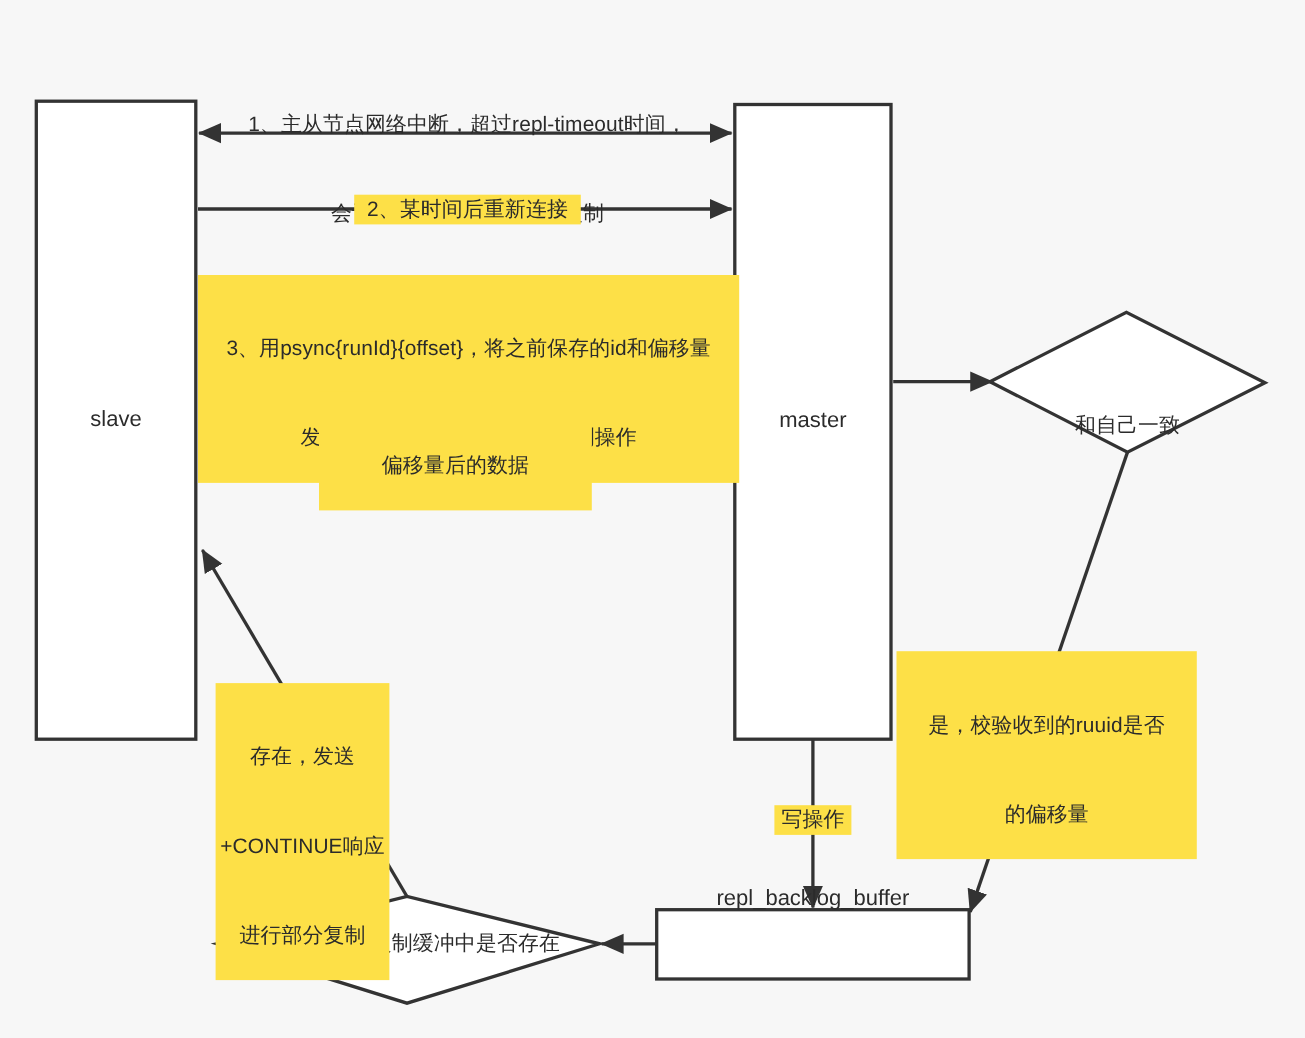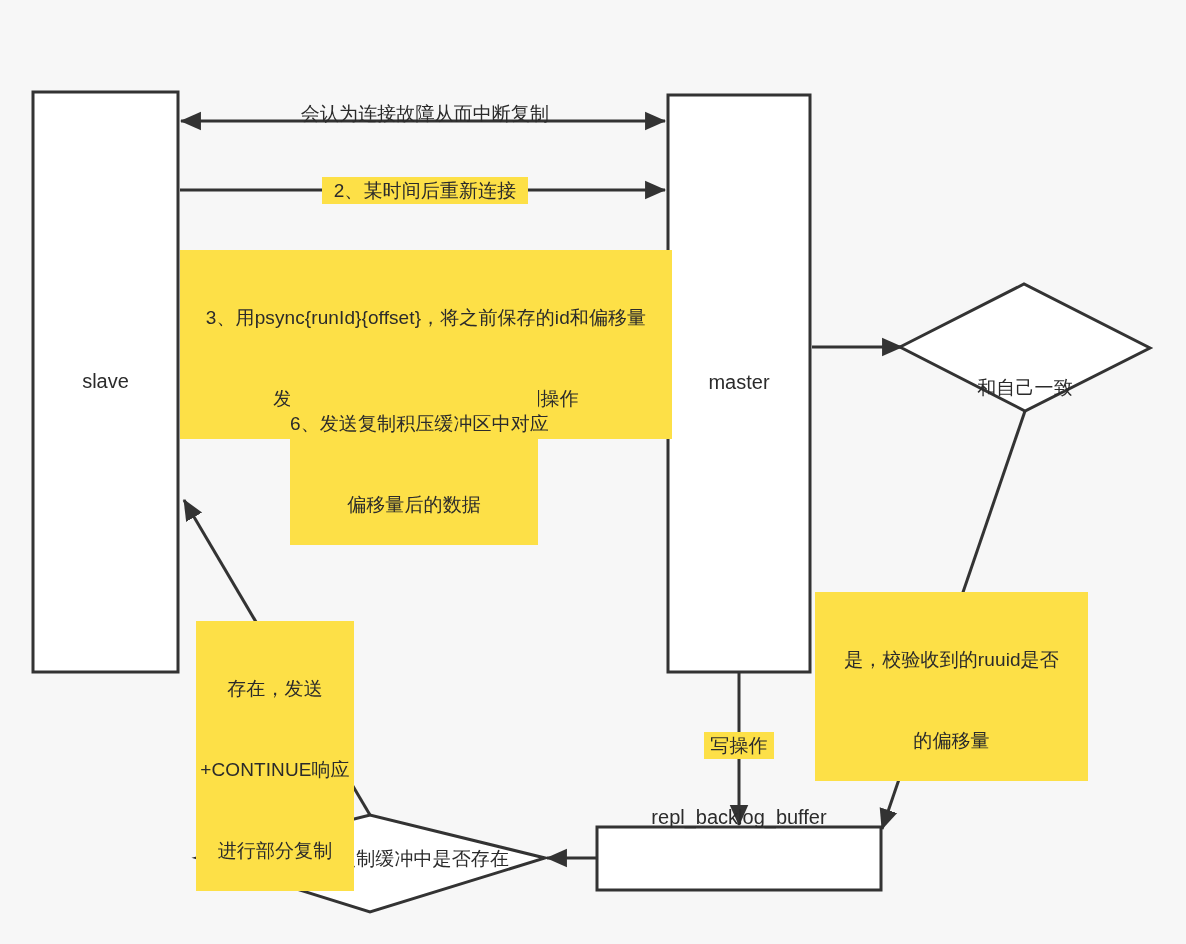--- a/index.html
+++ b/index.html
@@ -74,32 +74,32 @@
 <div class="nodelbl" style="left:668px;top:371px;width:142px;">master</div>
 <div class="nodelbl" style="left:597px;top:806px;width:284px;">repl_backlog_buffer</div>
 
 <div class="lbl nobg" style="left:890px;top:320px;width:270px;">
   <div>和自己一致</div>
 </div>
 
 <div class="lbl nobg" style="left:190px;top:845px;width:360px;">5、偏移量在复制缓冲中是否存在</div>
 
 <div class="lbl nobg" style="left:180px;top:46px;width:490px;">
+  <div>1、主从节点网络中断，超过repl-timeout时间，</div>
   <div>会认为连接故障从而中断复制</div>
 </div>
 
 <div class="lbl" style="left:322px;top:177px;width:206px;">2、某时间后重新连接</div>
 
 <div class="lbl" style="left:180px;top:250px;width:492px;">
   <div>3、用psync{runId}{offset}，将之前保存的id和偏移量</div>
   <div>发送给主节点请求进行部分复制操作</div>
 </div>
 
 <div class="lbl" style="left:290px;top:356px;width:248px;">
-  <div>6、发送复制积压缓冲区中对应</div>
   <div>偏移量后的数据</div>
 </div>
 
 <div class="lbl" style="left:815px;top:592px;width:273px;">
   <div>是，校验收到的ruuid是否</div>
   <div>的偏移量</div>
 </div>
 
 <div class="lbl" style="left:704px;top:732px;width:70px;">写操作</div>
 

